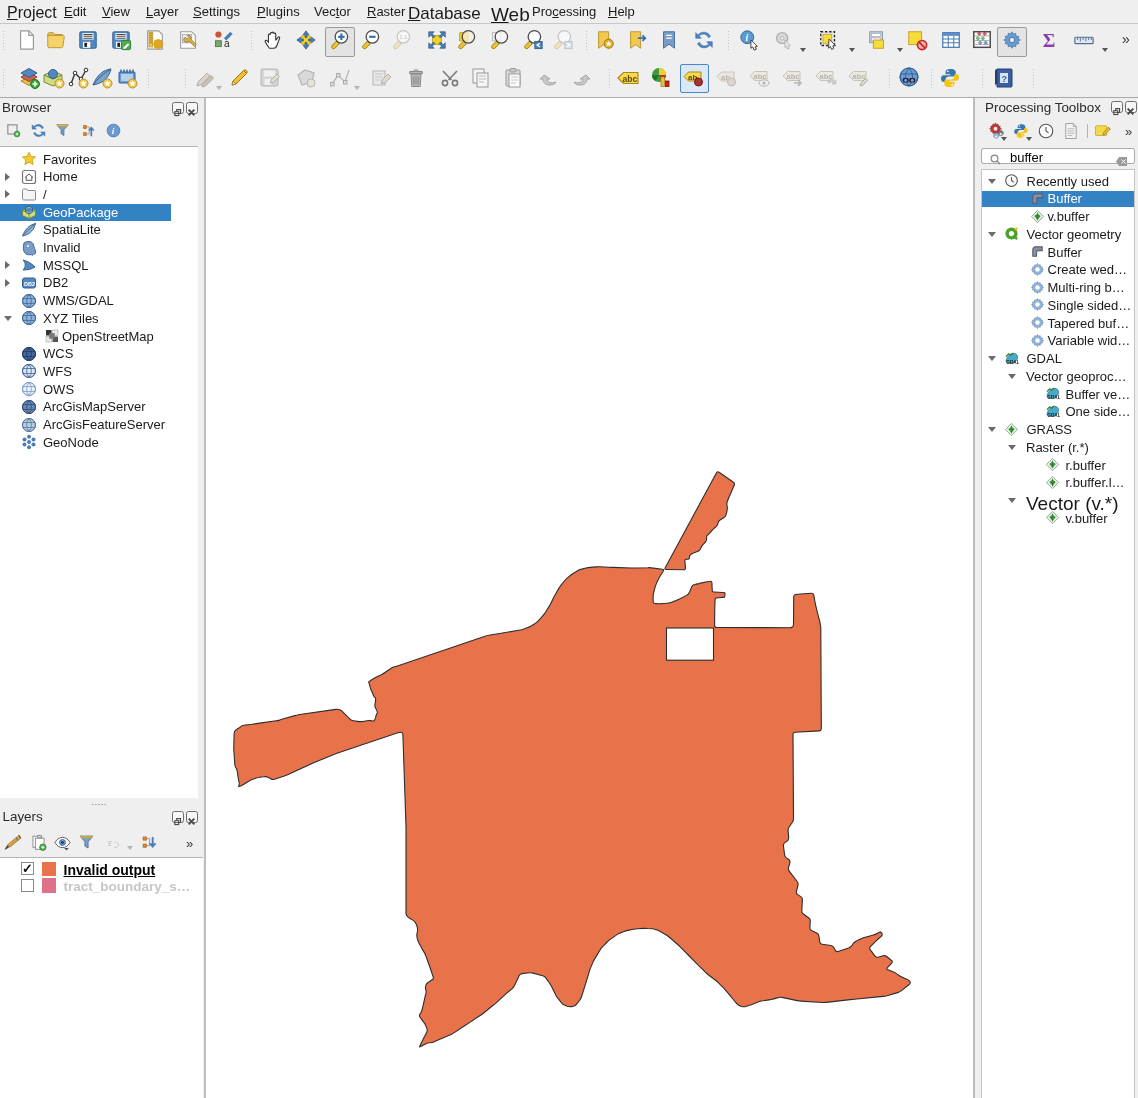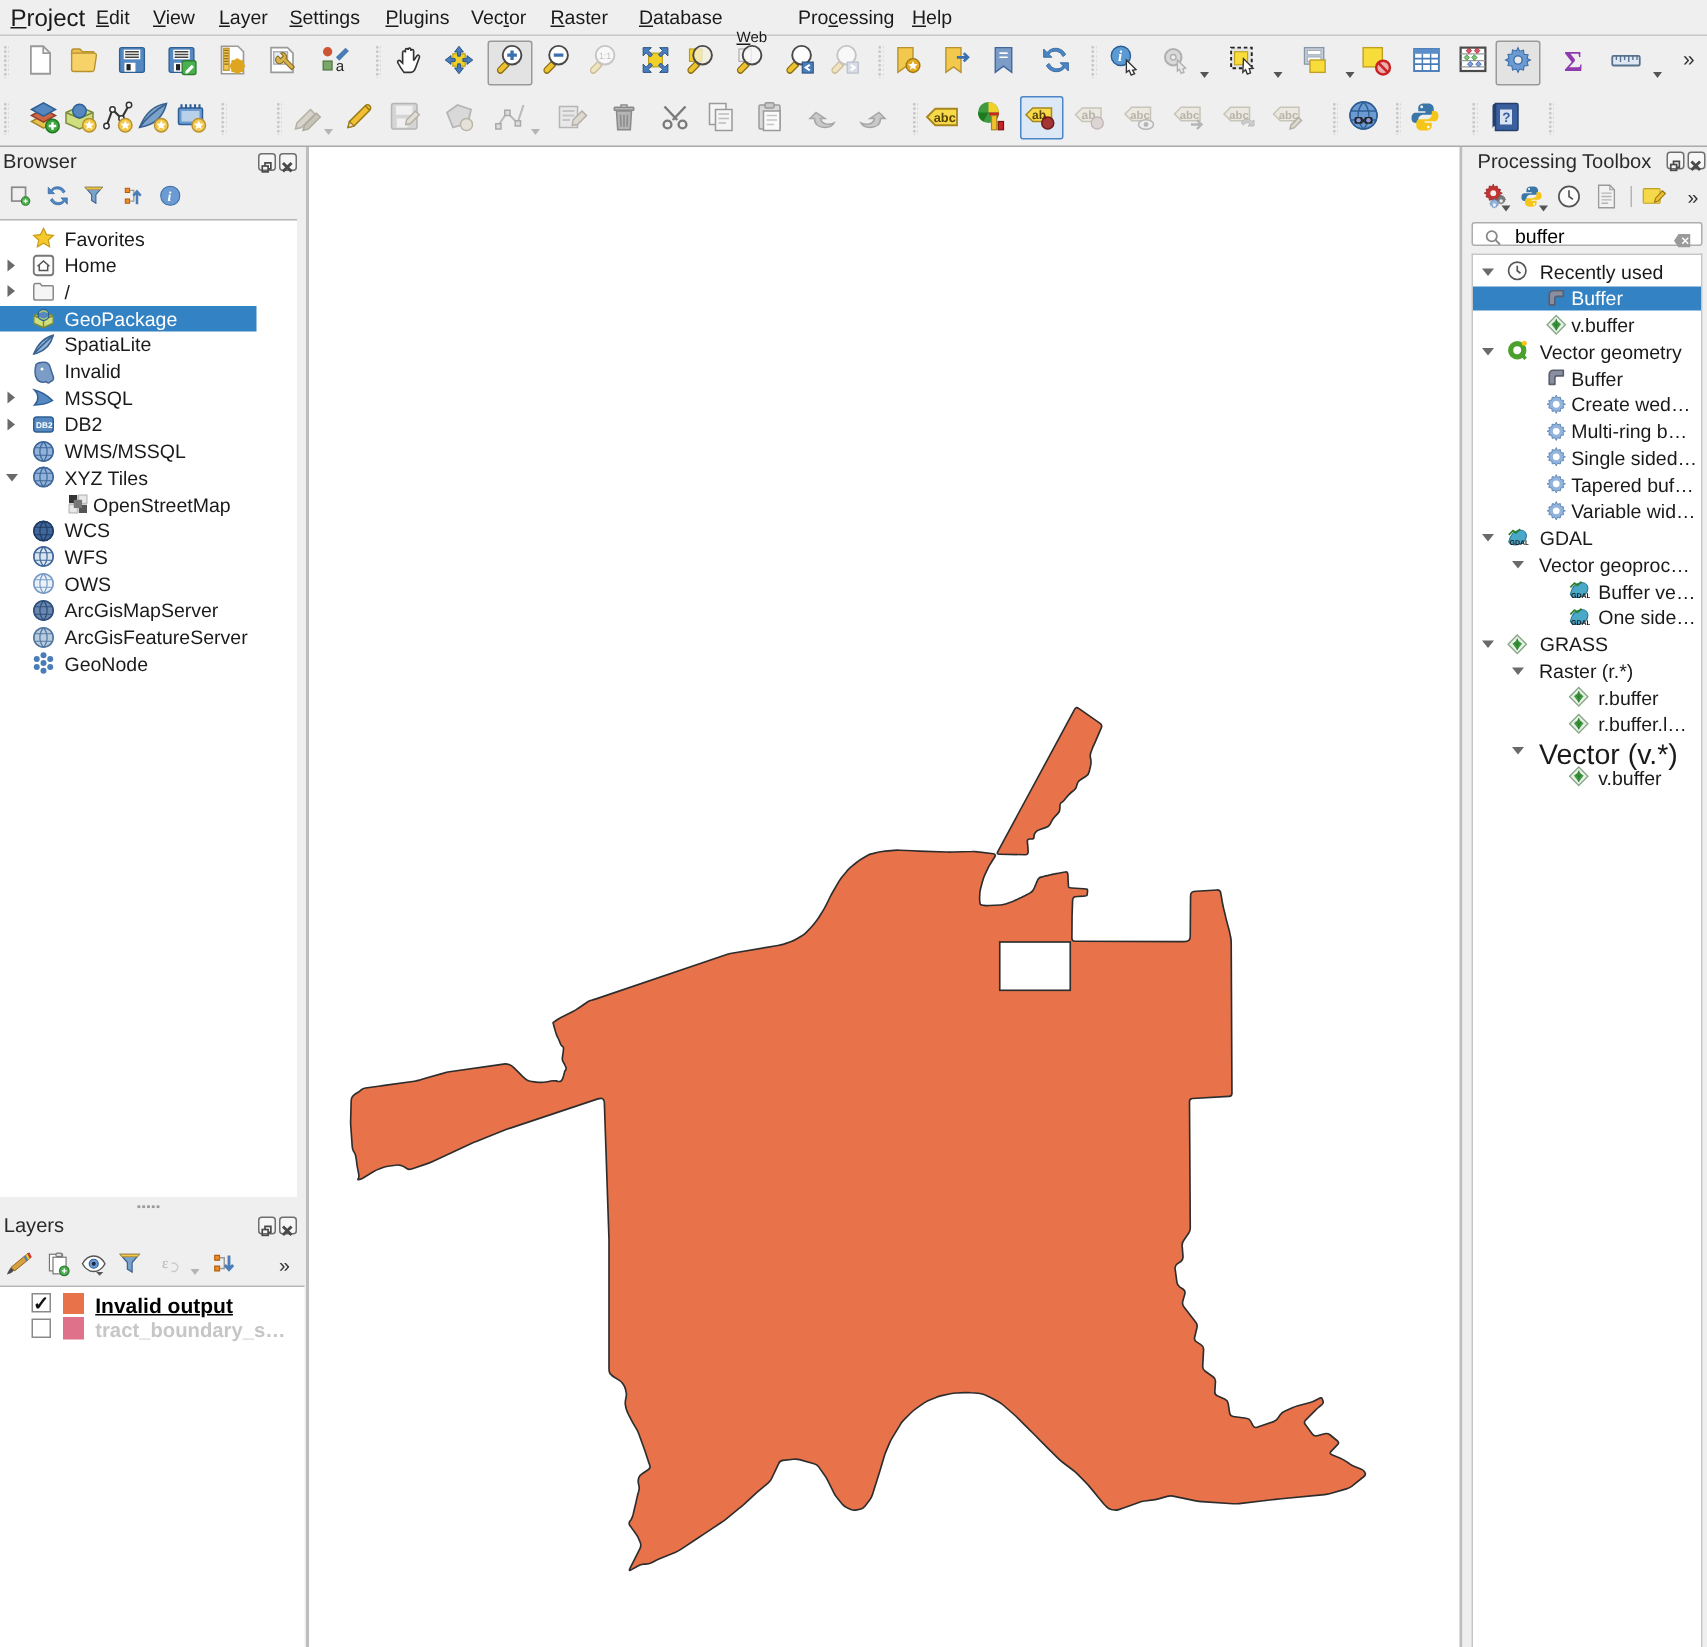--- a/index.html
+++ b/index.html
@@ -8,22 +8,22 @@
 <div class="abs" style="left:0;top:0;width:1138px;height:1098px;background:#efefef">
 <div class="abs" style="left:0;top:0;width:1138px;height:24px;background:#efefef;border-bottom:1px solid #c8c8c8"></div>
 <div class="txt" style="left:7px;top:4px;font-size:16px"><span style="text-decoration:underline">P</span>roject</div>
 <div class="txt" style="left:64px;top:4px;font-size:13px"><span style="text-decoration:underline">E</span>dit</div>
 <div class="txt" style="left:102px;top:4px;font-size:13px"><span style="text-decoration:underline">V</span>iew</div>
 <div class="txt" style="left:146px;top:4px;font-size:13px"><span style="text-decoration:underline">L</span>ayer</div>
 <div class="txt" style="left:193px;top:4px;font-size:13px"><span style="text-decoration:underline">S</span>ettings</div>
 <div class="txt" style="left:257px;top:4px;font-size:13px"><span style="text-decoration:underline">P</span>lugins</div>
 <div class="txt" style="left:314px;top:4px;font-size:13px">Vec<span style="text-decoration:underline">t</span>or</div>
 <div class="txt" style="left:367px;top:4px;font-size:13px"><span style="text-decoration:underline">R</span>aster</div>
-<div class="txt" style="left:426px;top:4px;font-size:13px"><span style="text-decoration:underline">D</span>atabase</div>
-<div class="txt" style="left:491px;top:20px;font-size:10px"><span style="text-decoration:underline">W</span>eb</div>
+<div class="txt" style="left:408px;top:4px;font-size:17px"><span style="text-decoration:underline">D</span>atabase</div>
+<div class="txt" style="left:491px;top:4px;font-size:19px"><span style="text-decoration:underline">W</span>eb</div>
 <div class="txt" style="left:532px;top:4px;font-size:13px">Pro<span style="text-decoration:underline">c</span>essing</div>
 <div class="txt" style="left:608px;top:4px;font-size:13px"><span style="text-decoration:underline">H</span>elp</div>
 <div class="abs" style="left:2px;top:30px;width:4px;height:22px;background-image:radial-gradient(circle,#c2c2c2 0.8px,transparent 0.9px);background-size:3px 3px"></div>
 <div class="abs" style="left:325px;top:27px;width:30px;height:30px;background:#e3e3e3;border:1px solid #9a9a9a;border-radius:2px"></div>
 <div class="abs" style="left:997px;top:27px;width:30px;height:30px;background:#e3e3e3;border:1px solid #9a9a9a;border-radius:2px"></div>
 <div style="position:absolute;left:16px;top:29px;width:22px;height:22px"><svg width="22" height="22" viewBox="0 0 24 24">
         <path d="M5 2h9l5 5v15H5z" fill="#fff" stroke="#9a9a9a" stroke-width="1.3"></path>
         <path d="M14 2v5h5" fill="none" stroke="#9a9a9a" stroke-width="1.3"></path>
       </svg></div>
 <div style="position:absolute;left:45px;top:29px;width:22px;height:22px"><svg width="22" height="22" viewBox="0 0 24 24">
@@ -429,21 +429,21 @@
 <div class="abs" style="left:5px;top:278.9px;width:0;height:0;border-top:4px solid transparent;border-bottom:4px solid transparent;border-left:5px solid #6a6a6a"></div>
 <div style="position:absolute;left:20.5px;top:274.95px;width:16px;height:16px"><svg width="16" height="16" viewBox="0 0 16 16">
         <rect x="1.5" y="3" width="13" height="10" rx="2" fill="#5588c0" stroke="#2e5f94"></rect>
         <text x="3" y="10.5" font-size="5.5" font-weight="bold" font-family="Liberation Sans" fill="#fff">DB2</text>
       </svg></div>
 <div class="txt" style="left:43px;top:275.4px;font-size:13px;color:#1a1a1a">DB2</div>
 <div style="position:absolute;left:20.5px;top:292.65px;width:16px;height:16px"><svg width="16" height="16" viewBox="0 0 16 16">
         <circle cx="8" cy="8" r="6.5" fill="#8fb3d9" stroke="#41679a" stroke-width="1"></circle>
         <path d="M8 1.5a6.5 6.5 0 0 0 0 13M8 1.5a6.5 6.5 0 0 1 0 13M2 5.5h12M2 10.5h12M8 1.5a10 10 0 0 0 0 13M8 1.5a10 10 0 0 1 0 13" fill="none" stroke="#41679a" stroke-width="0.8"></path>
       </svg></div>
-<div class="txt" style="left:43px;top:293.1px;font-size:13px;color:#1a1a1a">WMS/MSSQL</div>
+<div class="txt" style="left:43px;top:293.1px;font-size:13px;color:#1a1a1a">WMS/GDAL</div>
 <div class="abs" style="left:4px;top:315.9px;width:0;height:0;border-left:4px solid transparent;border-right:4px solid transparent;border-top:5px solid #6a6a6a"></div>
 <div style="position:absolute;left:20.5px;top:310.35px;width:16px;height:16px"><svg width="16" height="16" viewBox="0 0 16 16">
         <circle cx="8" cy="8" r="6.5" fill="#8fb3d9" stroke="#41679a" stroke-width="1"></circle>
         <path d="M8 1.5a6.5 6.5 0 0 0 0 13M8 1.5a6.5 6.5 0 0 1 0 13M2 5.5h12M2 10.5h12M8 1.5a10 10 0 0 0 0 13M8 1.5a10 10 0 0 1 0 13" fill="none" stroke="#41679a" stroke-width="0.8"></path>
       </svg></div>
 <div class="txt" style="left:43px;top:310.9px;font-size:13px;color:#1a1a1a">XYZ Tiles</div>
 <div style="position:absolute;left:43.5px;top:328.05px;width:16px;height:16px"><svg width="16" height="16" viewBox="0 0 16 16">
         <rect x="2" y="2" width="5.5" height="5.5" fill="#333"></rect>
         <rect x="8.5" y="2" width="5.5" height="5.5" fill="#e8e8e8" stroke="#999" stroke-width="0.5"></rect>
         <rect x="2" y="8.5" width="5.5" height="5.5" fill="#e8e8e8" stroke="#999" stroke-width="0.5"></rect>

